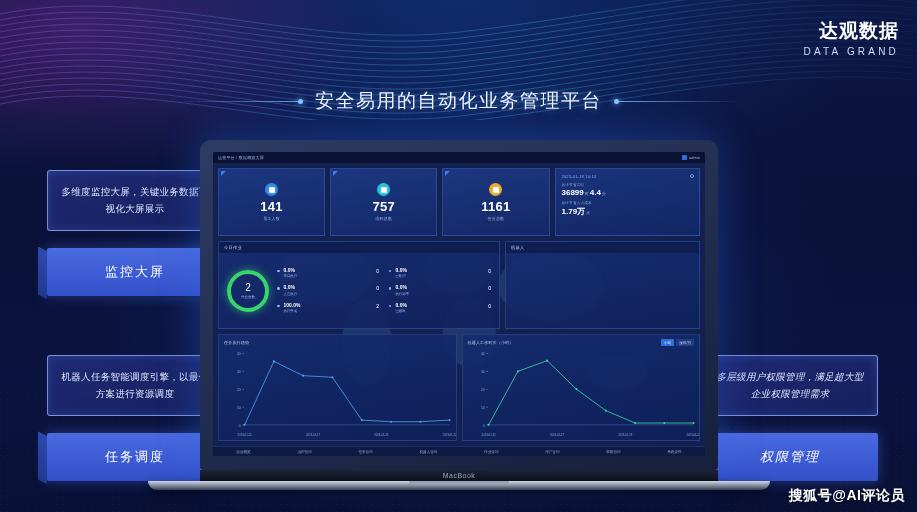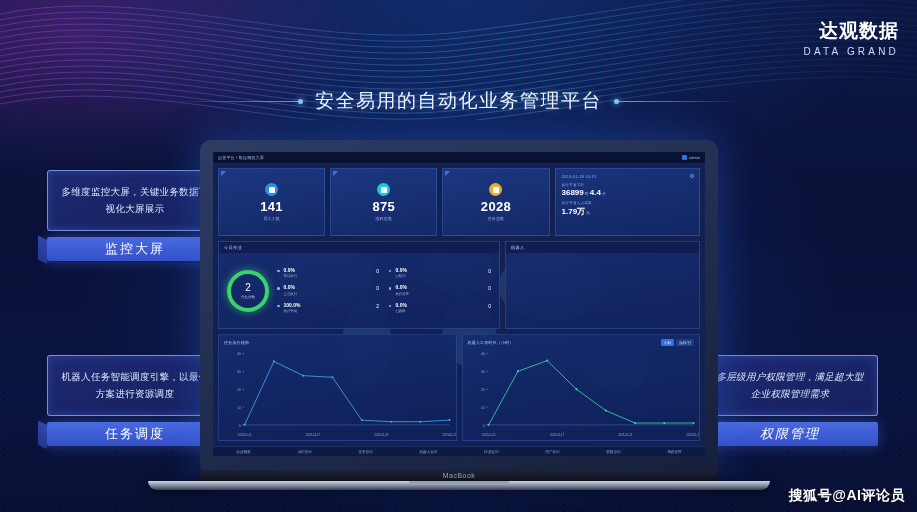--- a/index.html
+++ b/index.html
@@ -57,21 +57,21 @@
   .f-br { left:702px; top:355px;font-style:italic; }
   .f-body {
     border:1px solid rgba(150,180,255,.75);
     border-radius:3px;
     background:linear-gradient(160deg, rgba(32,44,120,.92), rgba(24,34,96,.92));
     padding:13px 12px; text-align:center;
     box-shadow:0 0 10px rgba(90,140,255,.25) inset;
   }
   .f-body p { font-size:9.5px; line-height:1.75; color:#dfe8ff; letter-spacing:.3px; }
   .f-label {
-    margin-top:6px; height:24px;
+    margin-top:17px; height:48px;
     background:linear-gradient(180deg,#4a6ae0,#3350c8);
     border-radius:2px;
     display:flex; align-items:center; justify-content:center;
     font-size:13px; color:#ffffff; letter-spacing:2px;
     box-shadow:0 2px 0 rgba(20,32,90,.9), 0 0 14px rgba(70,110,230,.45);
     position:relative;
   }
   .f-label::before{
     content:""; position:absolute; left:-9px; top:3px; width:9px; height:100%;
     background:linear-gradient(180deg,#2f4bb5,#223a92);
@@ -324,28 +324,28 @@
               <div class="st-icon" style="background:#2f8fe8">
                   <i></i>
                 </div>
               <div class="st-val">141</div>
               <div class="st-lab">员工人数</div>
             </div>
             <div class="stat">
               <div class="st-icon" style="background:#20c5e0">
                   <i></i>
                 </div>
-              <div class="st-val">875</div>
+              <div class="st-val">757</div>
               <div class="st-lab">流程总数</div>
             </div>
             <div class="stat">
               <div class="st-icon" style="background:#e8b02a">
                   <i></i>
                 </div>
-              <div class="st-val">2028</div>
+              <div class="st-val">1161</div>
               <div class="st-lab">任务总数</div>
             </div>
 
             <div class="info-card">
               <div class="ic-date">2023-01-18 10:13</div>
               <div class="ic-dot"></div>
               <div class="ic-block">
                 <div class="ic-lab">累计节省工时</div>
                 <div class="ic-val">
                   <span>36899</span><em>时</em><span>4.4</span><em>分</em>

